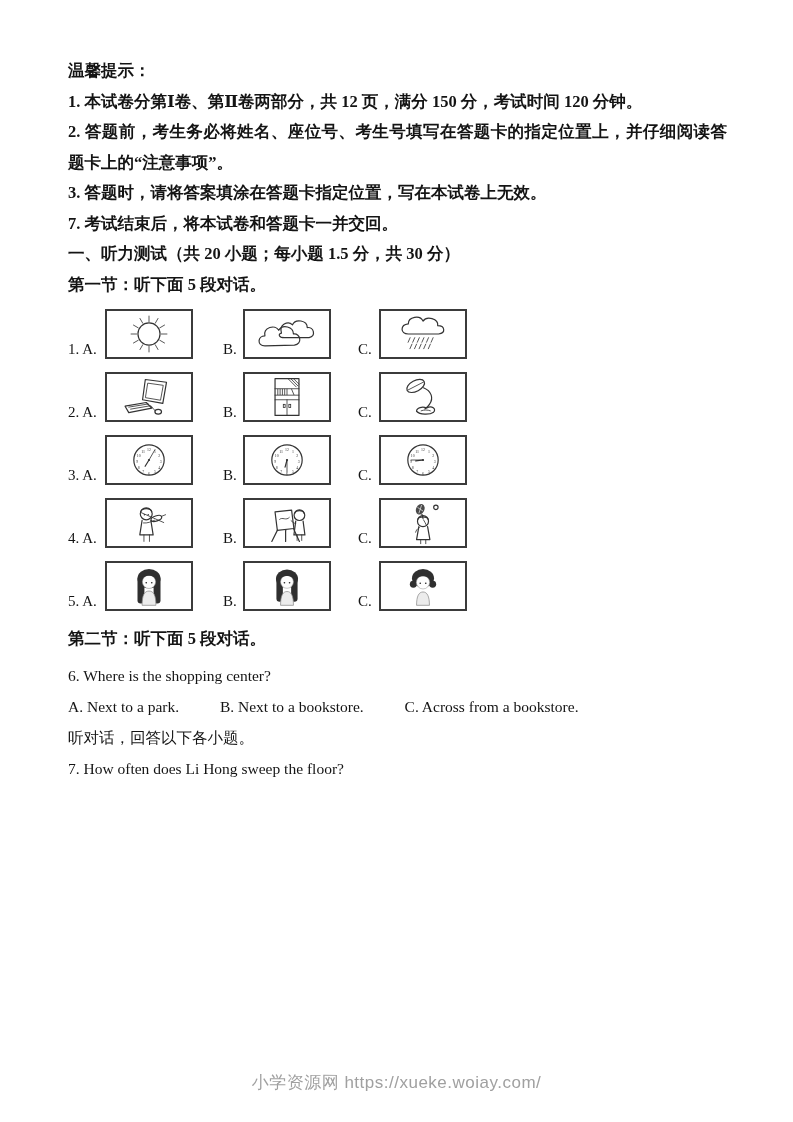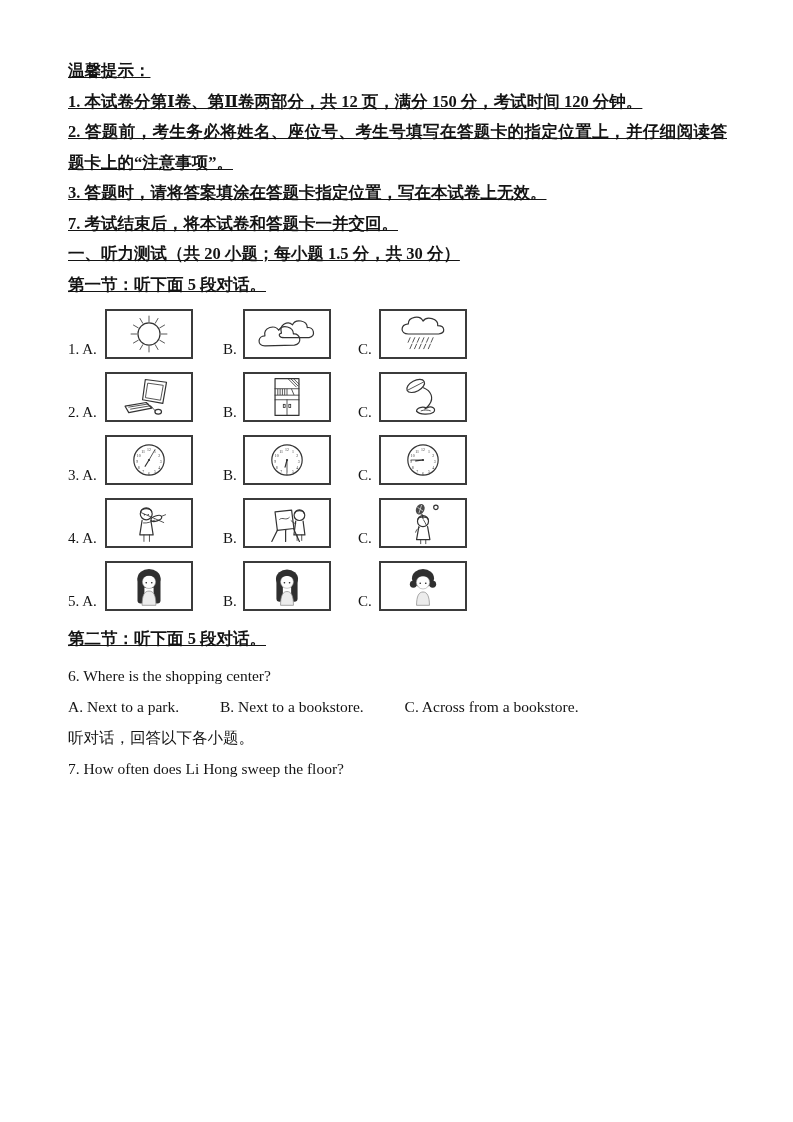--- a/index.html
+++ b/index.html
@@ -12,21 +12,20 @@
     font-family:"Liberation Serif","DejaVu Serif",serif;
   }
   .content{position:absolute;left:68px;top:56px;width:659px;}
   .title{
     font-size:21px;font-weight:bold;text-align:center;
     line-height:28px;margin-bottom:14px;letter-spacing:.5px;
   }
   .cnline{
     font-size:16.5px;font-weight:bold;line-height:30.5px;
     text-align:justify;
-    text-decoration:underline;
   }
   .center-heading{
     font-size:17px;font-weight:bold;text-align:center;line-height:30.5px;
   }
   .pgrid{margin-top:9px;margin-bottom:5px;}
   .prow{display:flex;align-items:flex-end;height:50px;margin-bottom:13px;}
   .plabel{
     font-size:15px;font-weight:normal;line-height:17px;
     padding-bottom:1px;white-space:nowrap;
   }
@@ -345,13 +344,14 @@
     <div class="eline opts">
       <span>A. Next to a park.</span>
       <span>B. Next to a bookstore.</span>
       <span>C. Across from a bookstore.</span>
     </div>
     <div class="eline">听对话，回答以下各小题。</div>
     <div class="eline">7. How often does Li Hong sweep the floor?</div>
 
   </div>
 
+  <div class="footer">小学资源网 https://xueke.woiay.com/</div>
 </div>
 
 </body></html>

